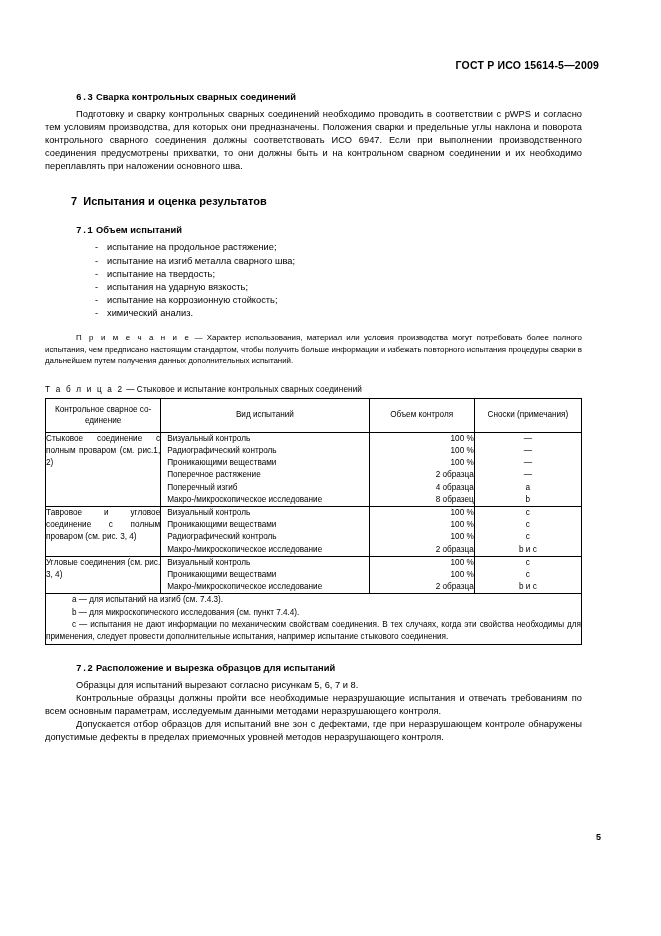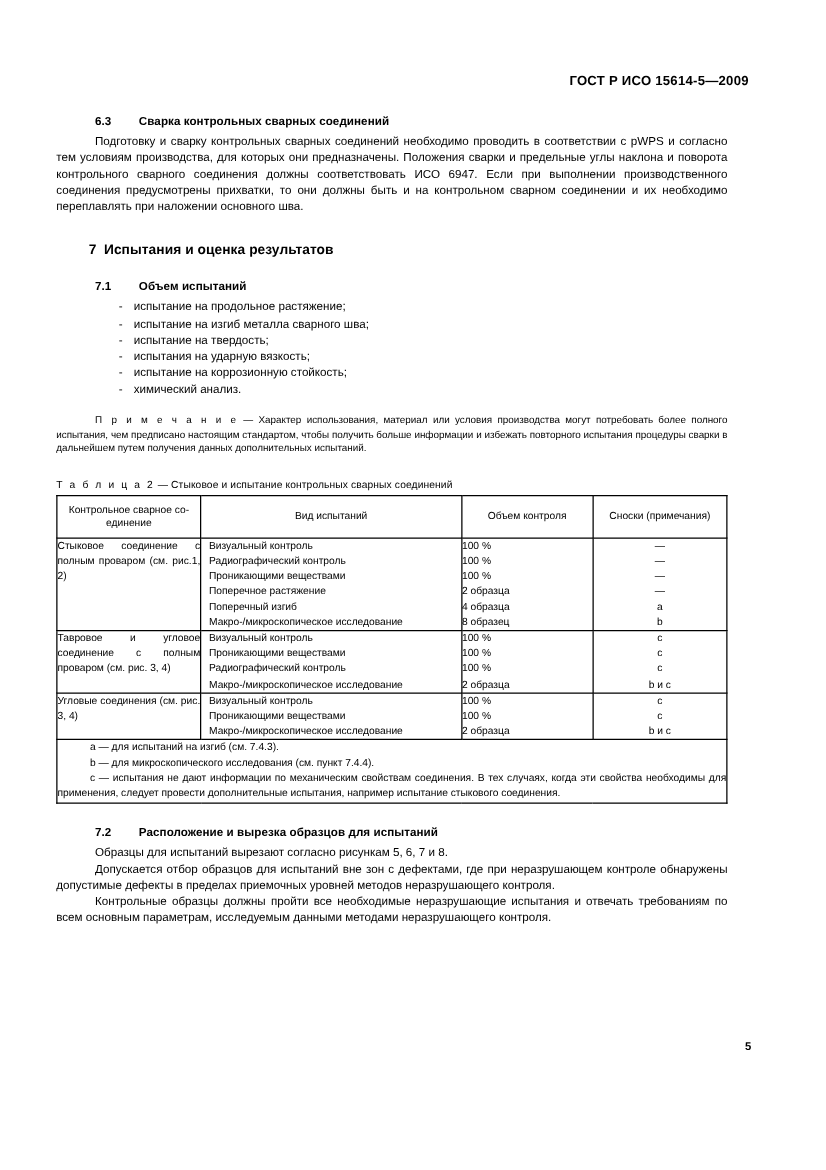--- a/index.html
+++ b/index.html
@@ -43,21 +43,21 @@
     width: 537px;
   }
 
   h3.clause {
     font-size: 9.3px;
     font-weight: bold;
     margin: 0 0 5px 0;
     padding-left: 31px;
     letter-spacing: 0.05px;
   }
-  h3.clause .num { margin-right: 22px; }
+  h3.clause .num { margin-right: 3px; font-family: Liberation Mono, monospace; }
 
   h2.section {
     font-size: 11px;
     font-weight: bold;
     margin: 0;
     padding-left: 26px;
     letter-spacing: 0.05px;
   }
   h2.section .num { margin-right: 6px; }
 
@@ -137,21 +137,21 @@
     text-justify: inter-word;
   }
   td.cell-list {
     padding: 5px 0 5px 0;
   }
   td.cell-list .row {
     line-height: 12.2px;
     white-space: nowrap;
   }
   td.tests .row { padding-left: 6px; }
-  td.volume { text-align: left; }
+  td.volume { text-align: right; }
   td.notes  { text-align: center; }
 
   td.footnotes {
     padding: 5px 6px 6px 6px;
     font-size: 8.2px;
     line-height: 12.3px;
     text-align: justify;
     text-justify: inter-word;
   }
   td.footnotes .fn {
@@ -313,20 +313,20 @@
 
       </tbody>
     </table>
 
     <div class="gap-18"></div>
 
     <h3 class="clause">
       <span class="num">7.2</span><span>Расположение и вырезка образцов для испытаний</span>
     </h3>
     <p class="body">Образцы для испытаний вырезают согласно рисункам 5, 6, 7 и 8.</p>
+    <p class="body">Контрольные образцы должны пройти все необходимые неразрушающие испытания и отвечать требованиям по всем основным параметрам, исследуемым данными методами неразрушающего контроля.</p>
     <p class="body">Допускается отбор образцов для испытаний вне зон с дефектами, где при неразрушающем контроле обнаружены допустимые дефекты в пределах приемочных уровней методов неразрушающего контроля.</p>
-    <p class="body">Контрольные образцы должны пройти все необходимые неразрушающие испытания и отвечать требованиям по всем основным параметрам, исследуемым данными методами неразрушающего контроля.</p>
 
   </div>
 
   <div class="folio">5</div>
 
 </div>
 
 </body></html>

